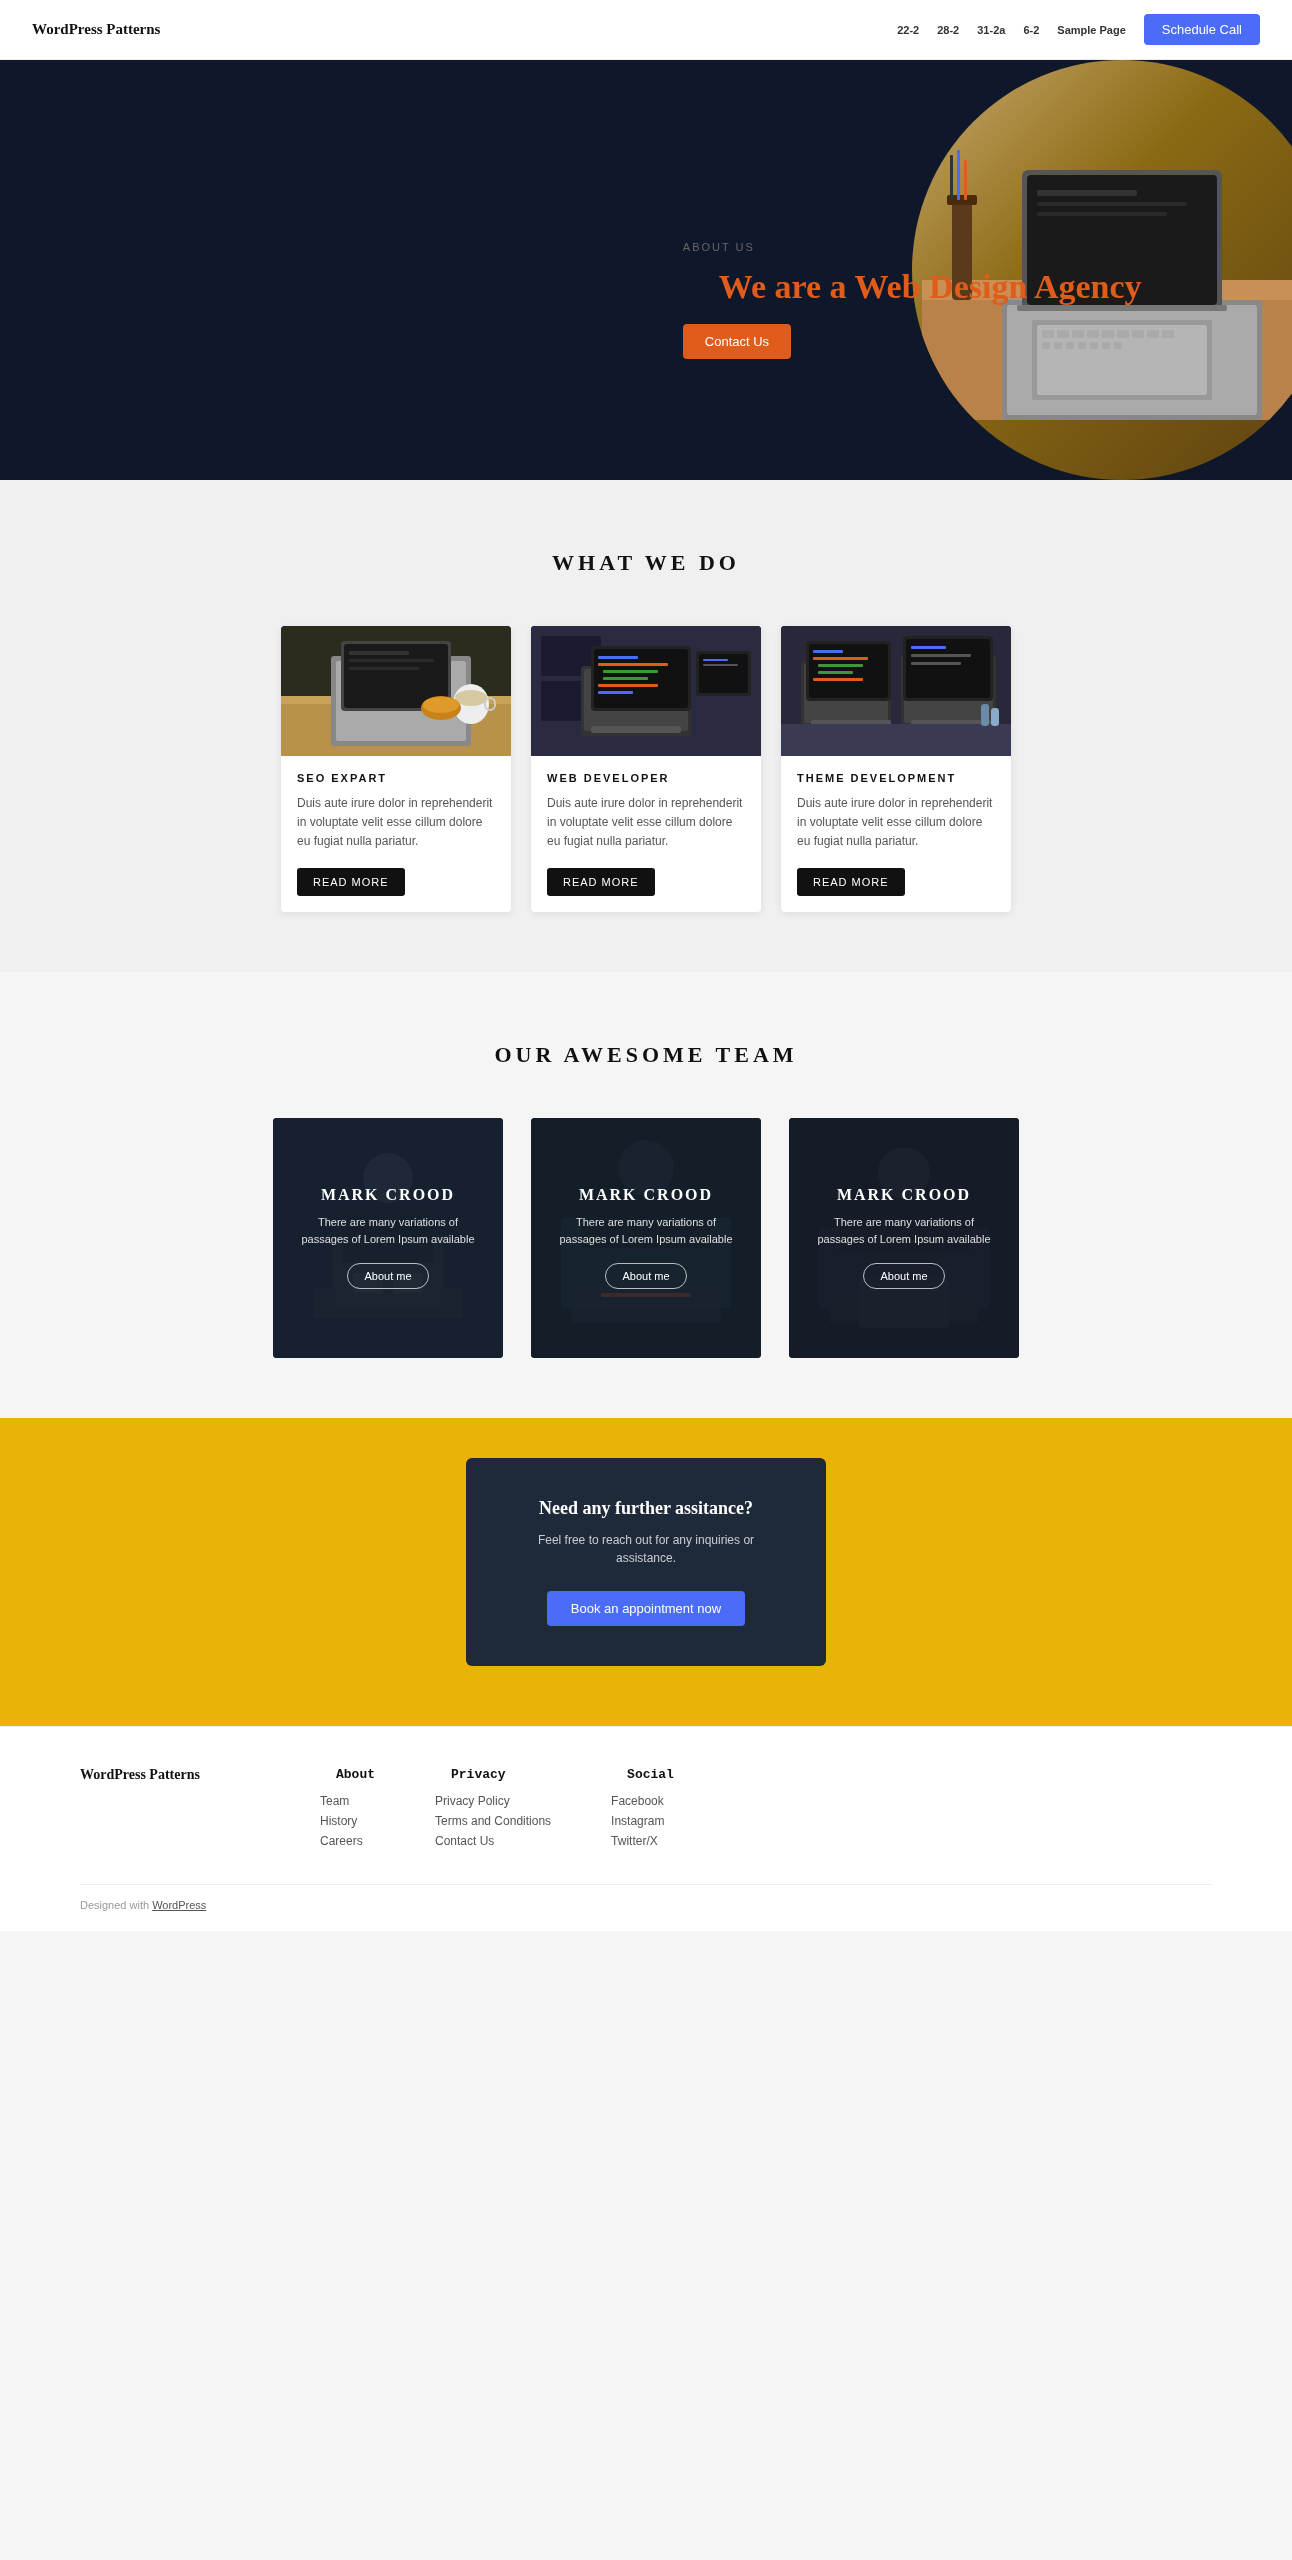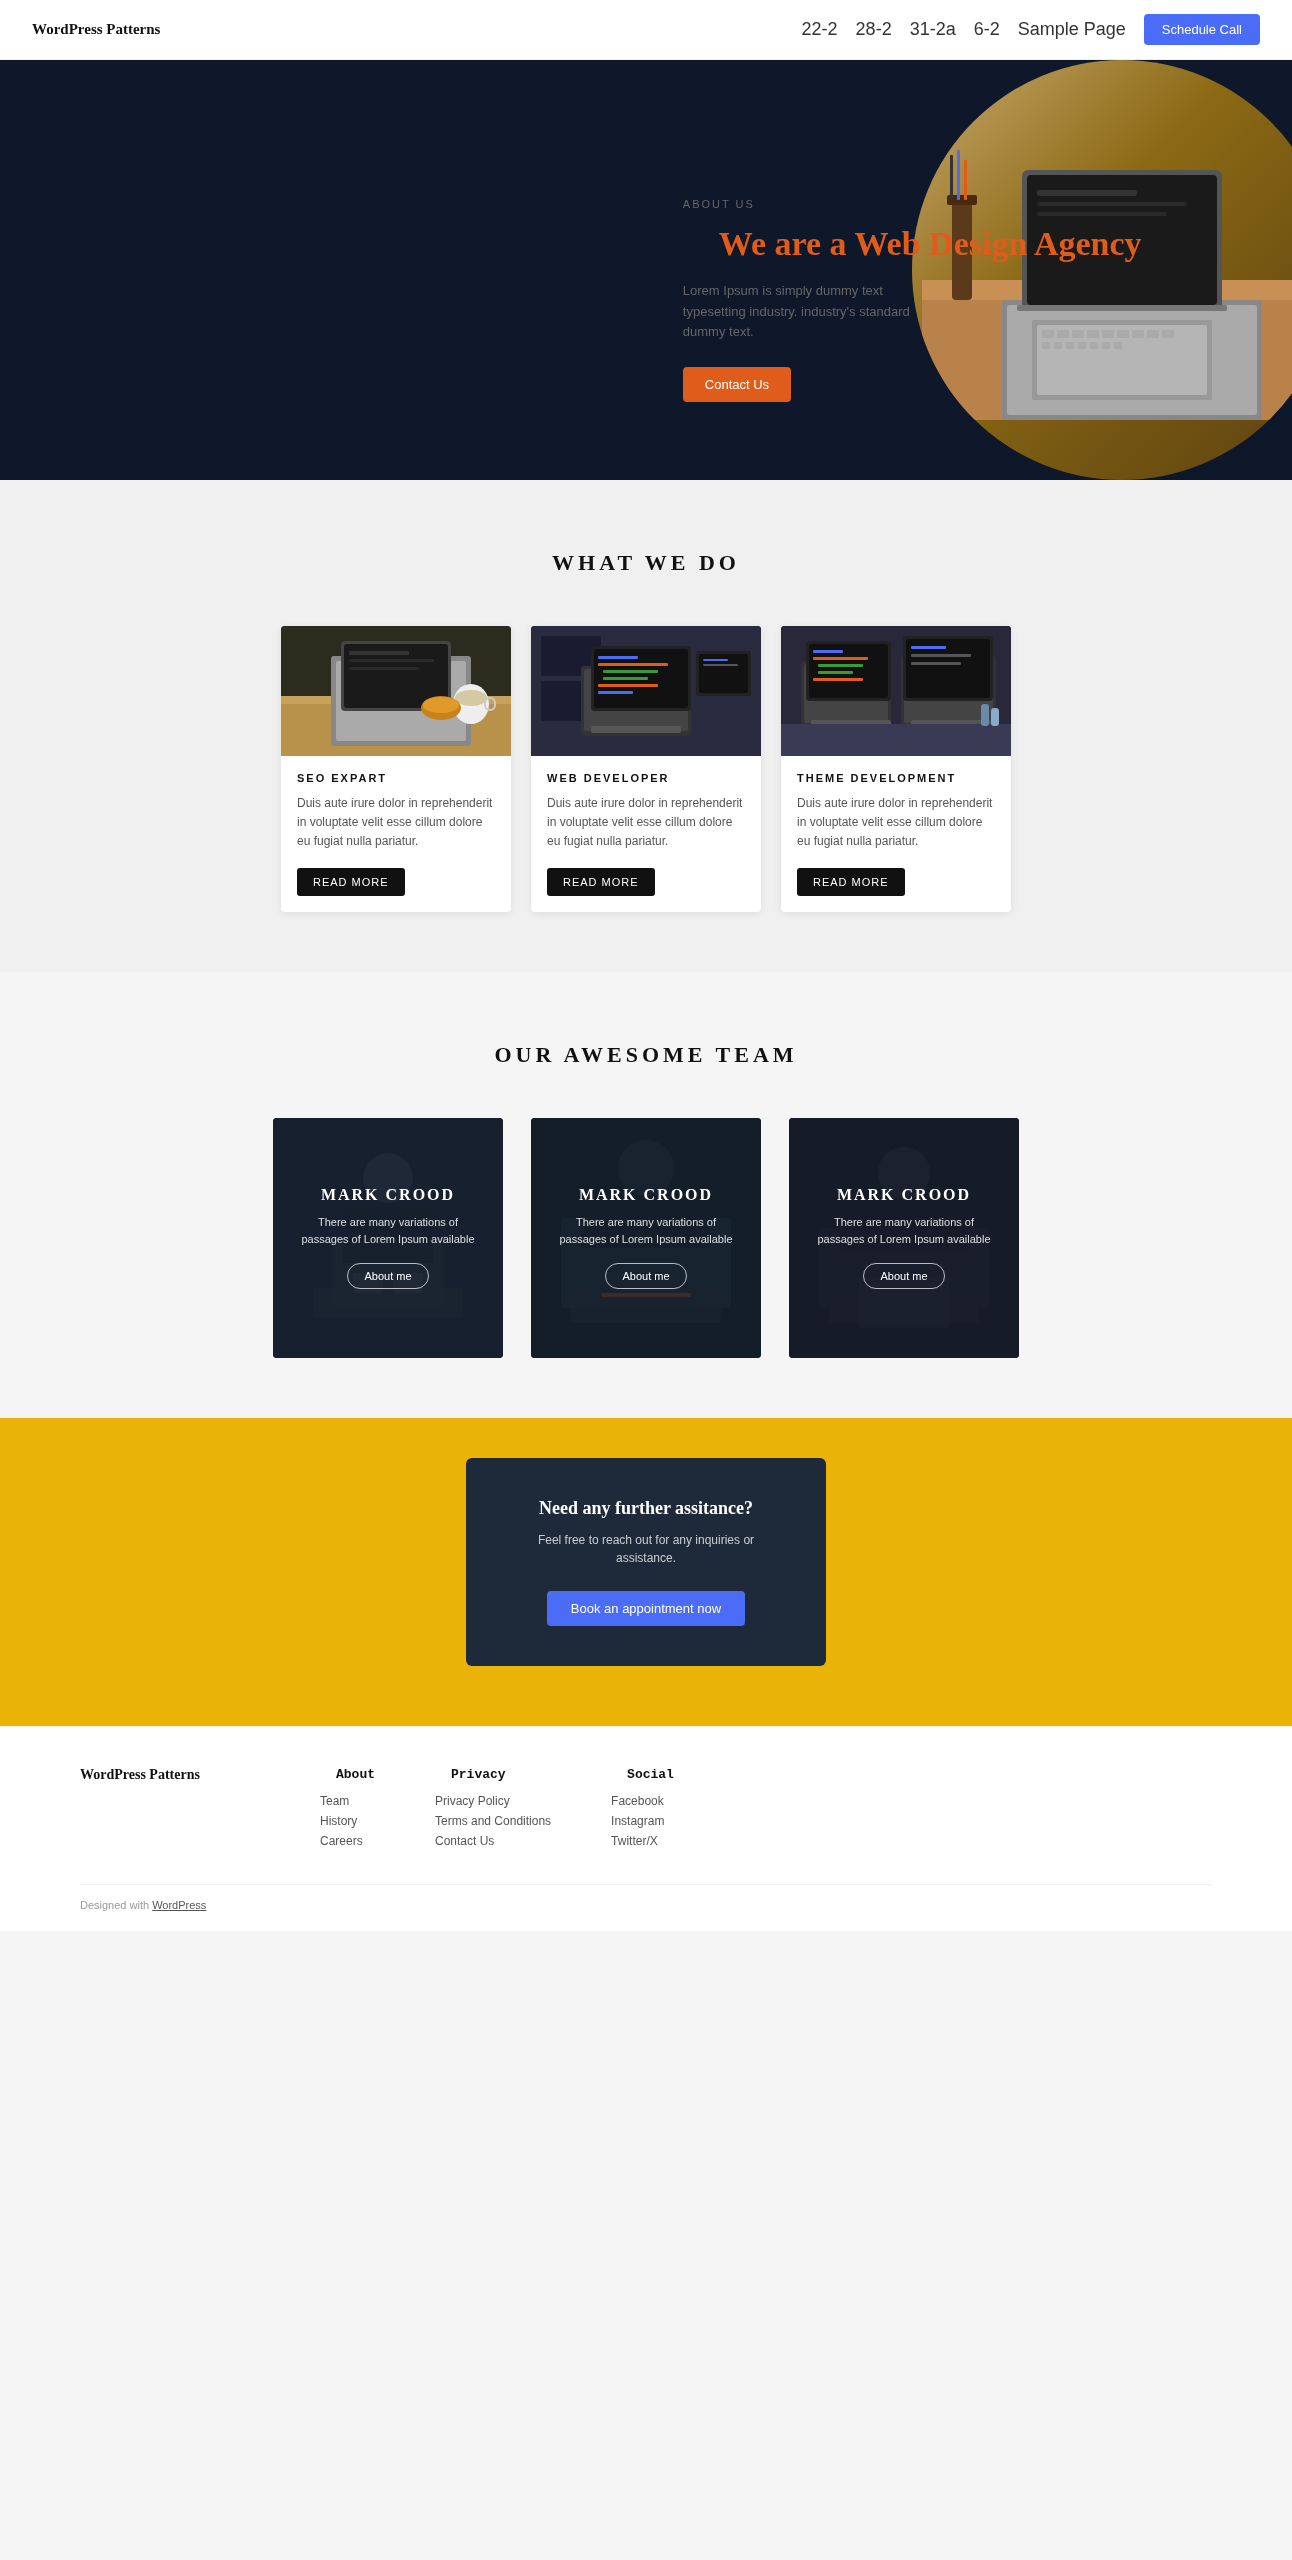--- a/index.html
+++ b/index.html
@@ -6,21 +6,21 @@
     body { font-family: Georgia, 'Times New Roman', serif; background: #f5f5f5; color: #333; font-size: 14px; }
 
     
     nav {
       display: flex; align-items: center; justify-content: space-between;
       padding: 14px 32px; background: #fff; border-bottom: 1px solid #eee;
       position: sticky; top: 0; z-index: 100;
     }
     .nav-logo { font-size: 15px; font-weight: 700; color: #111; }
     .nav-links { display: flex; align-items: center; gap: 18px; }
-    .nav-links a { text-decoration: none; color: #333; font-size: 18px; font-family: Arial, sans-serif; }
+    .nav-links a { text-decoration: none; color: #333; font-size: 11px; font-family: Arial, sans-serif; font-weight: bold; }
     .btn-schedule {
       background: #4a6cf7; color: #fff; border: none; border-radius: 4px;
       padding: 8px 18px; font-size: 13px; cursor: pointer; font-family: Arial, sans-serif;
     }
 
     
     .hero {
       background: #0f172a; display: flex; align-items: center;
       padding: 60px 80px 0 36px; min-height: 420px; position: relative; overflow: hidden; justify-content: flex-end;
     }
@@ -142,21 +142,20 @@
     <button class="btn-schedule">Schedule Call</button>
   </div>
 </nav>
 
 <section class="hero">
   <div class="hero-text">
     <div class="hero-label">About Us</div>
     <h1 class="hero-title">
       <span>We are a </span><span style="color:#e05c1a;">Web Design Agency</span>
     </h1>
-    <p class="hero-desc">Lorem Ipsum is simply dummy text typesetting industry. industry's standard dummy text.</p>
     <button class="btn-contact">Contact Us</button>
   </div>
   <div class="hero-image-wrap">
     <div class="hero-circle">
 
       <svg viewBox="0 0 400 300" width="400" height="300">
 
         <rect x="0" y="160" width="400" height="140" fill="#b8824a"></rect>
         <rect x="0" y="160" width="400" height="20" fill="#c99055"></rect>
 

